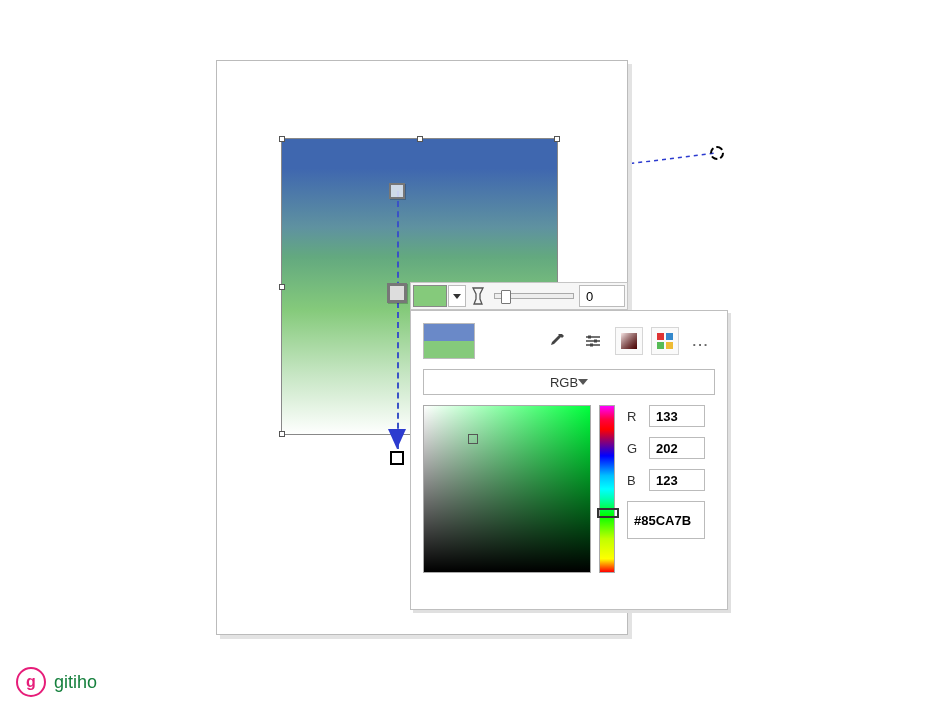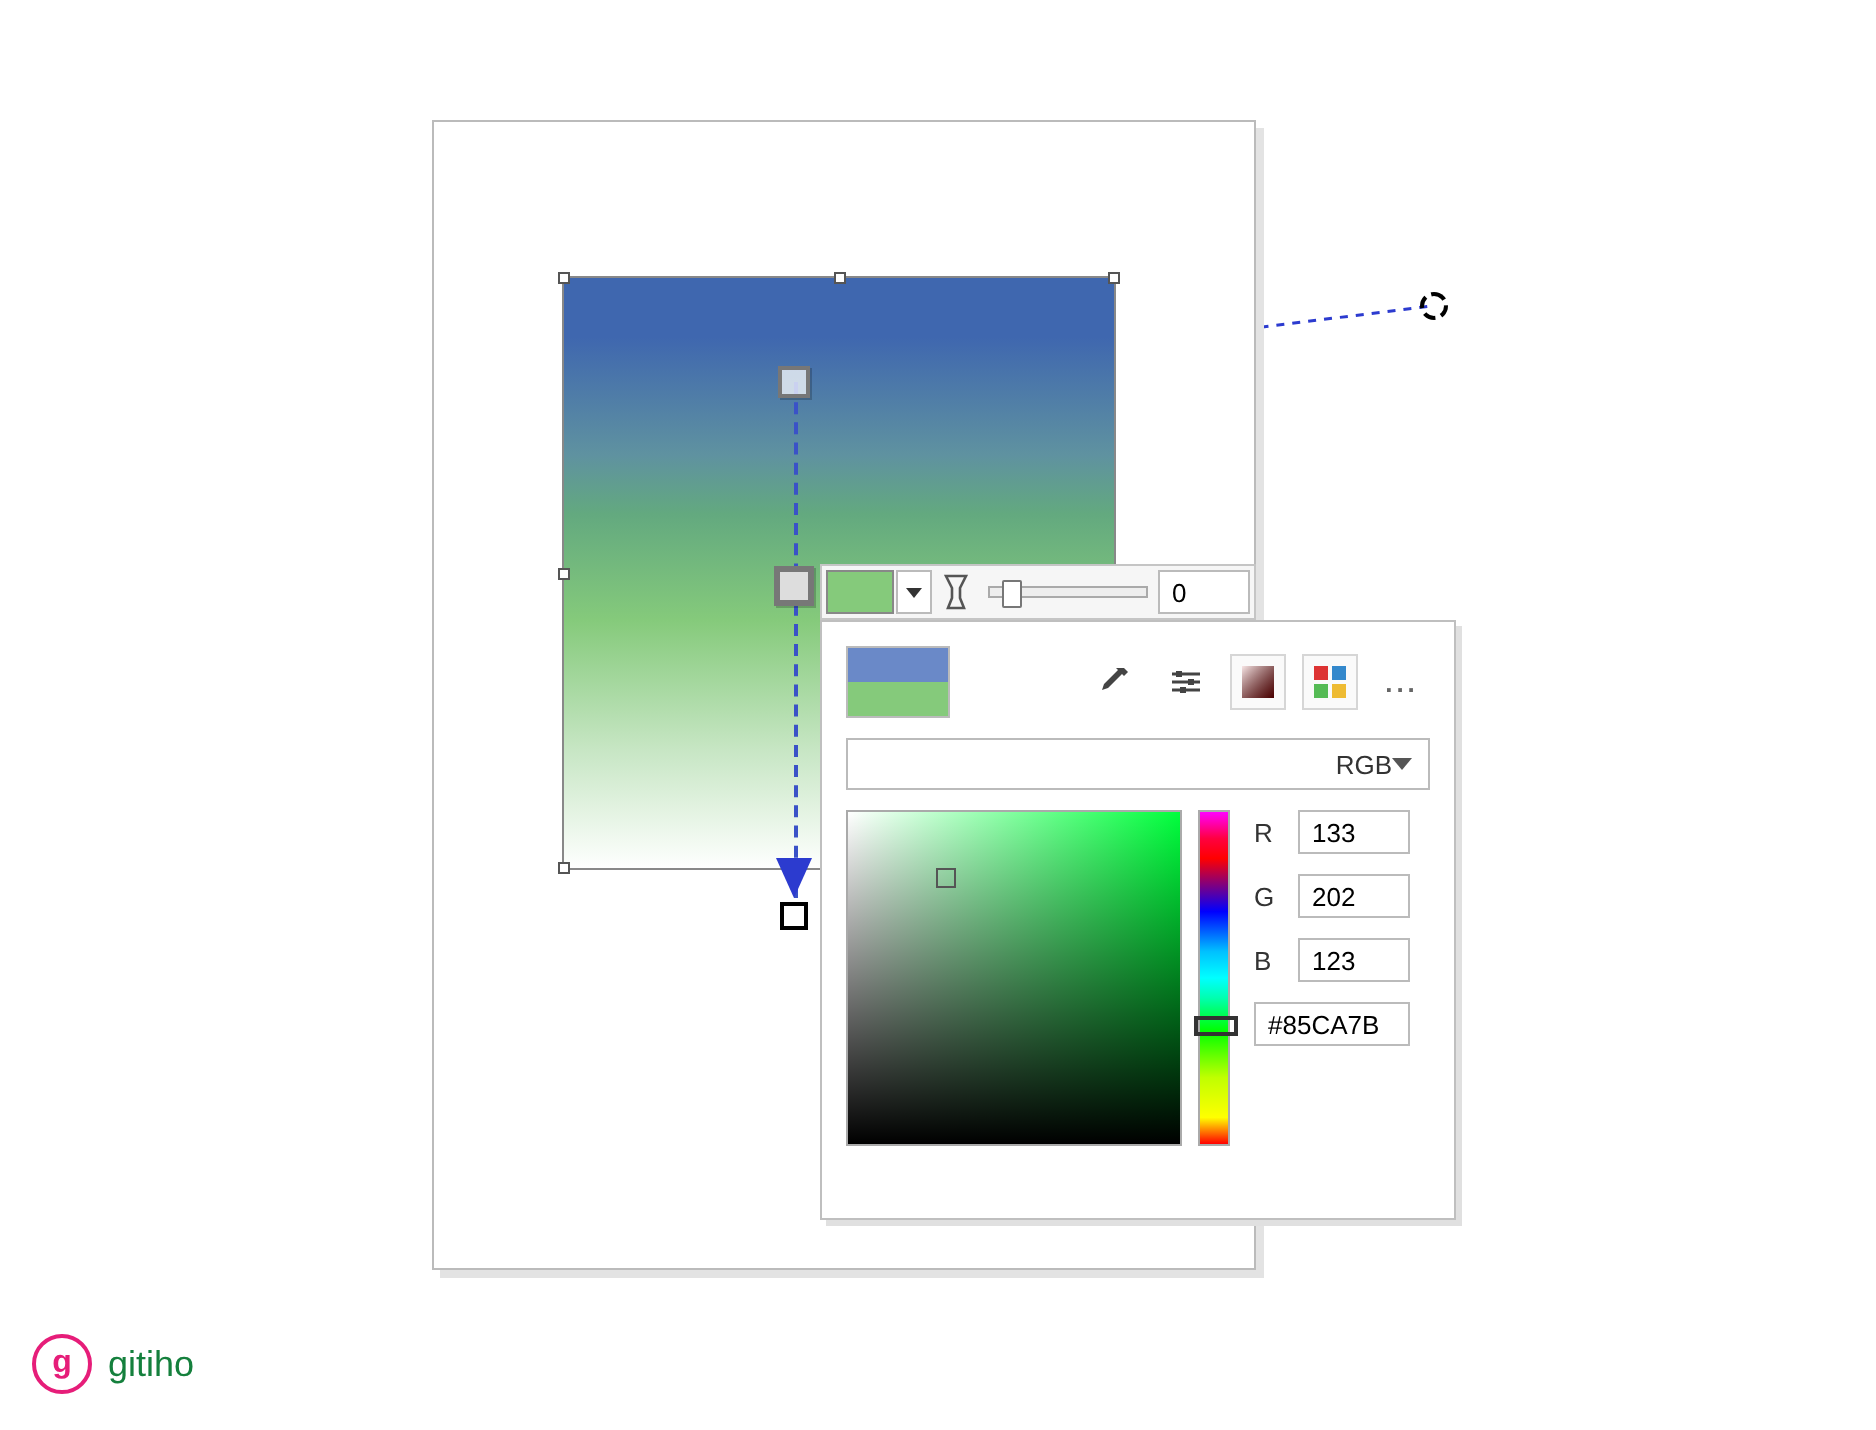--- a/index.html
+++ b/index.html
@@ -156,21 +156,21 @@
   .preview-chip .top{flex:1;background:#6a89c8;}
   .preview-chip .bot{flex:1;background:#85ca7b;}
   .tbtn{
     width:28px;height:28px;border:1px solid #d6d6d6;background:#fafafa;
     display:flex;align-items:center;justify-content:center;cursor:pointer;
   }
   .tbtn.plain{border-color:transparent;background:transparent;}
   .dots{letter-spacing:2px;font-weight:bold;color:#666;}
   .model-select{
     margin-top:8px;width:100%;height:26px;border:1px solid #bbb;background:#fff;
-    display:flex;align-items:center;justify-content:flex-end;padding:0 8px;cursor:pointer;
+    display:flex;align-items:center;justify-content:center;padding:0 8px;cursor:pointer;
   }
   .model-select .caret{width:0;height:0;border-left:5px solid transparent;border-right:5px solid transparent;border-top:6px solid #555;}
   .color-area{
     display:flex;gap:8px;margin-top:10px;
   }
   .sv-box{
     width:168px;height:168px;
     background:
       linear-gradient(to top, #000 0%, rgba(0,0,0,0) 100%),
       linear-gradient(to right, #fff 0%, #00ff3c 100%);
@@ -188,22 +188,22 @@
     position:relative;
   }
   .hue-thumb{
     position:absolute;left:-3px;width:22px;height:10px;border:2px solid #333;background:#fff0;
   }
   .rgb-col{
     display:flex;flex-direction:column;gap:10px;align-items:flex-start;margin-left:4px;
   }
   .rgb-row{display:flex;align-items:center;gap:8px;}
   .rgb-row label{width:14px;text-align:left;color:#333;}
-  .rgb-row input{width:56px;height:22px;border:1px solid #bbb;padding:0 6px;font-size:13px;text-align:left;}
-  .hex-row input{width:78px;height:22px;border:1px solid #bbb;padding:0 6px;font-size:13px;}
+  .rgb-row input{width:56px;height:22px;border:1px solid #bbb;padding:0 6px;font-size:13px;text-align:left;font-weight:bold;}
+  .hex-row input{width:78px;height:38px;border:1px solid #bbb;padding:0 6px;font-size:13px;}
 
   
   .brand{
     position:absolute;left:16px;bottom:18px;display:flex;align-items:center;gap:8px;
   }
   .brand-badge{
     width:30px;height:30px;border-radius:50%;
     background:#fff;border:2px solid #e61d79;display:flex;align-items:center;justify-content:center;
     color:#e61d79;font-weight:700;font-size:16px;
   }

